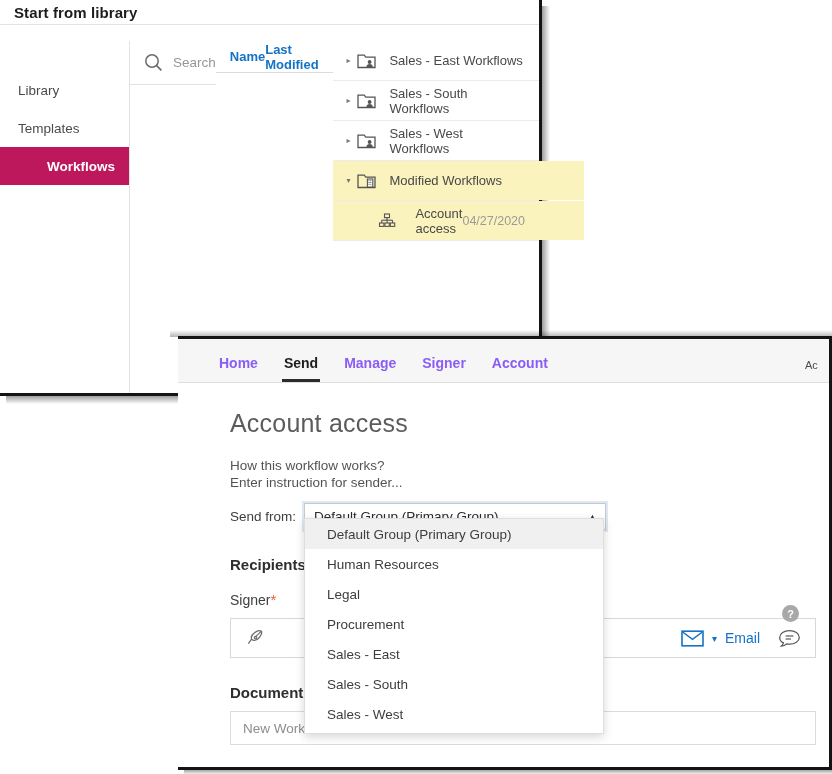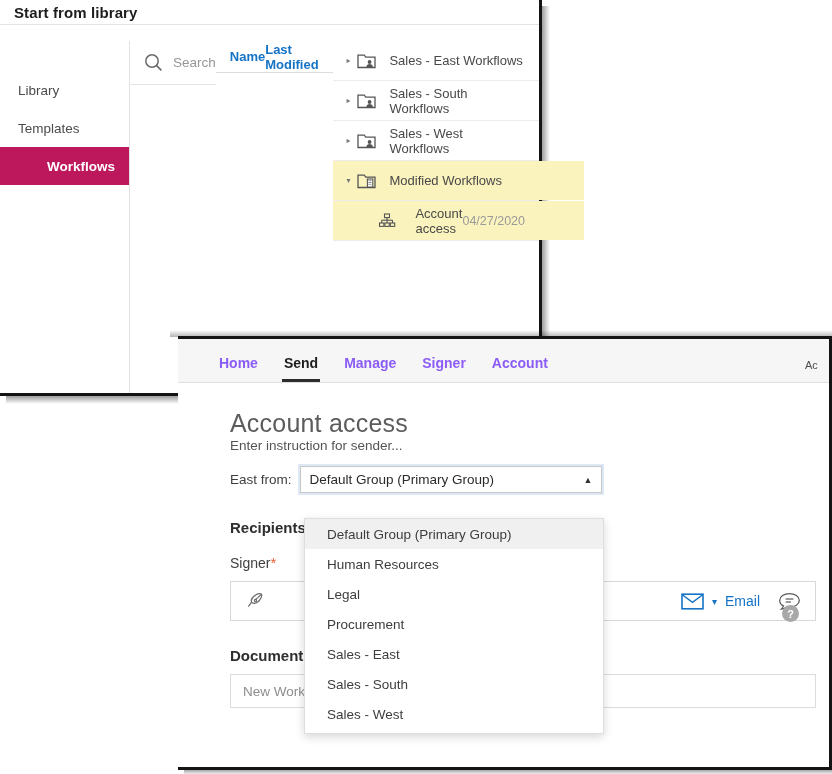--- a/index.html
+++ b/index.html
@@ -321,24 +321,25 @@
       <div class="nav-tab">
         <span>Account</span>
       </div>
       <div class="nav-right">Ac</div>
     </div>
 
     <div class="win2-content">
 
       <div class="page-title">Account access</div>
 
+      <div class="wf-how">How this workflow works?</div>
       <div class="wf-instr">Enter instruction for sender...</div>
 
       <div class="sendfrom-row">
-        <div class="sendfrom-label">East from:</div>
+        <div class="sendfrom-label">Send from:</div>
         <div class="select-box">
           <span class="val">Default Group (Primary Group)</span>
           <span class="arrow">▲</span>
         </div>
       </div>
 
       <div class="recipients-sec">
         <div class="sec-title">Recipients</div>
 
         <div class="signer-lab">

